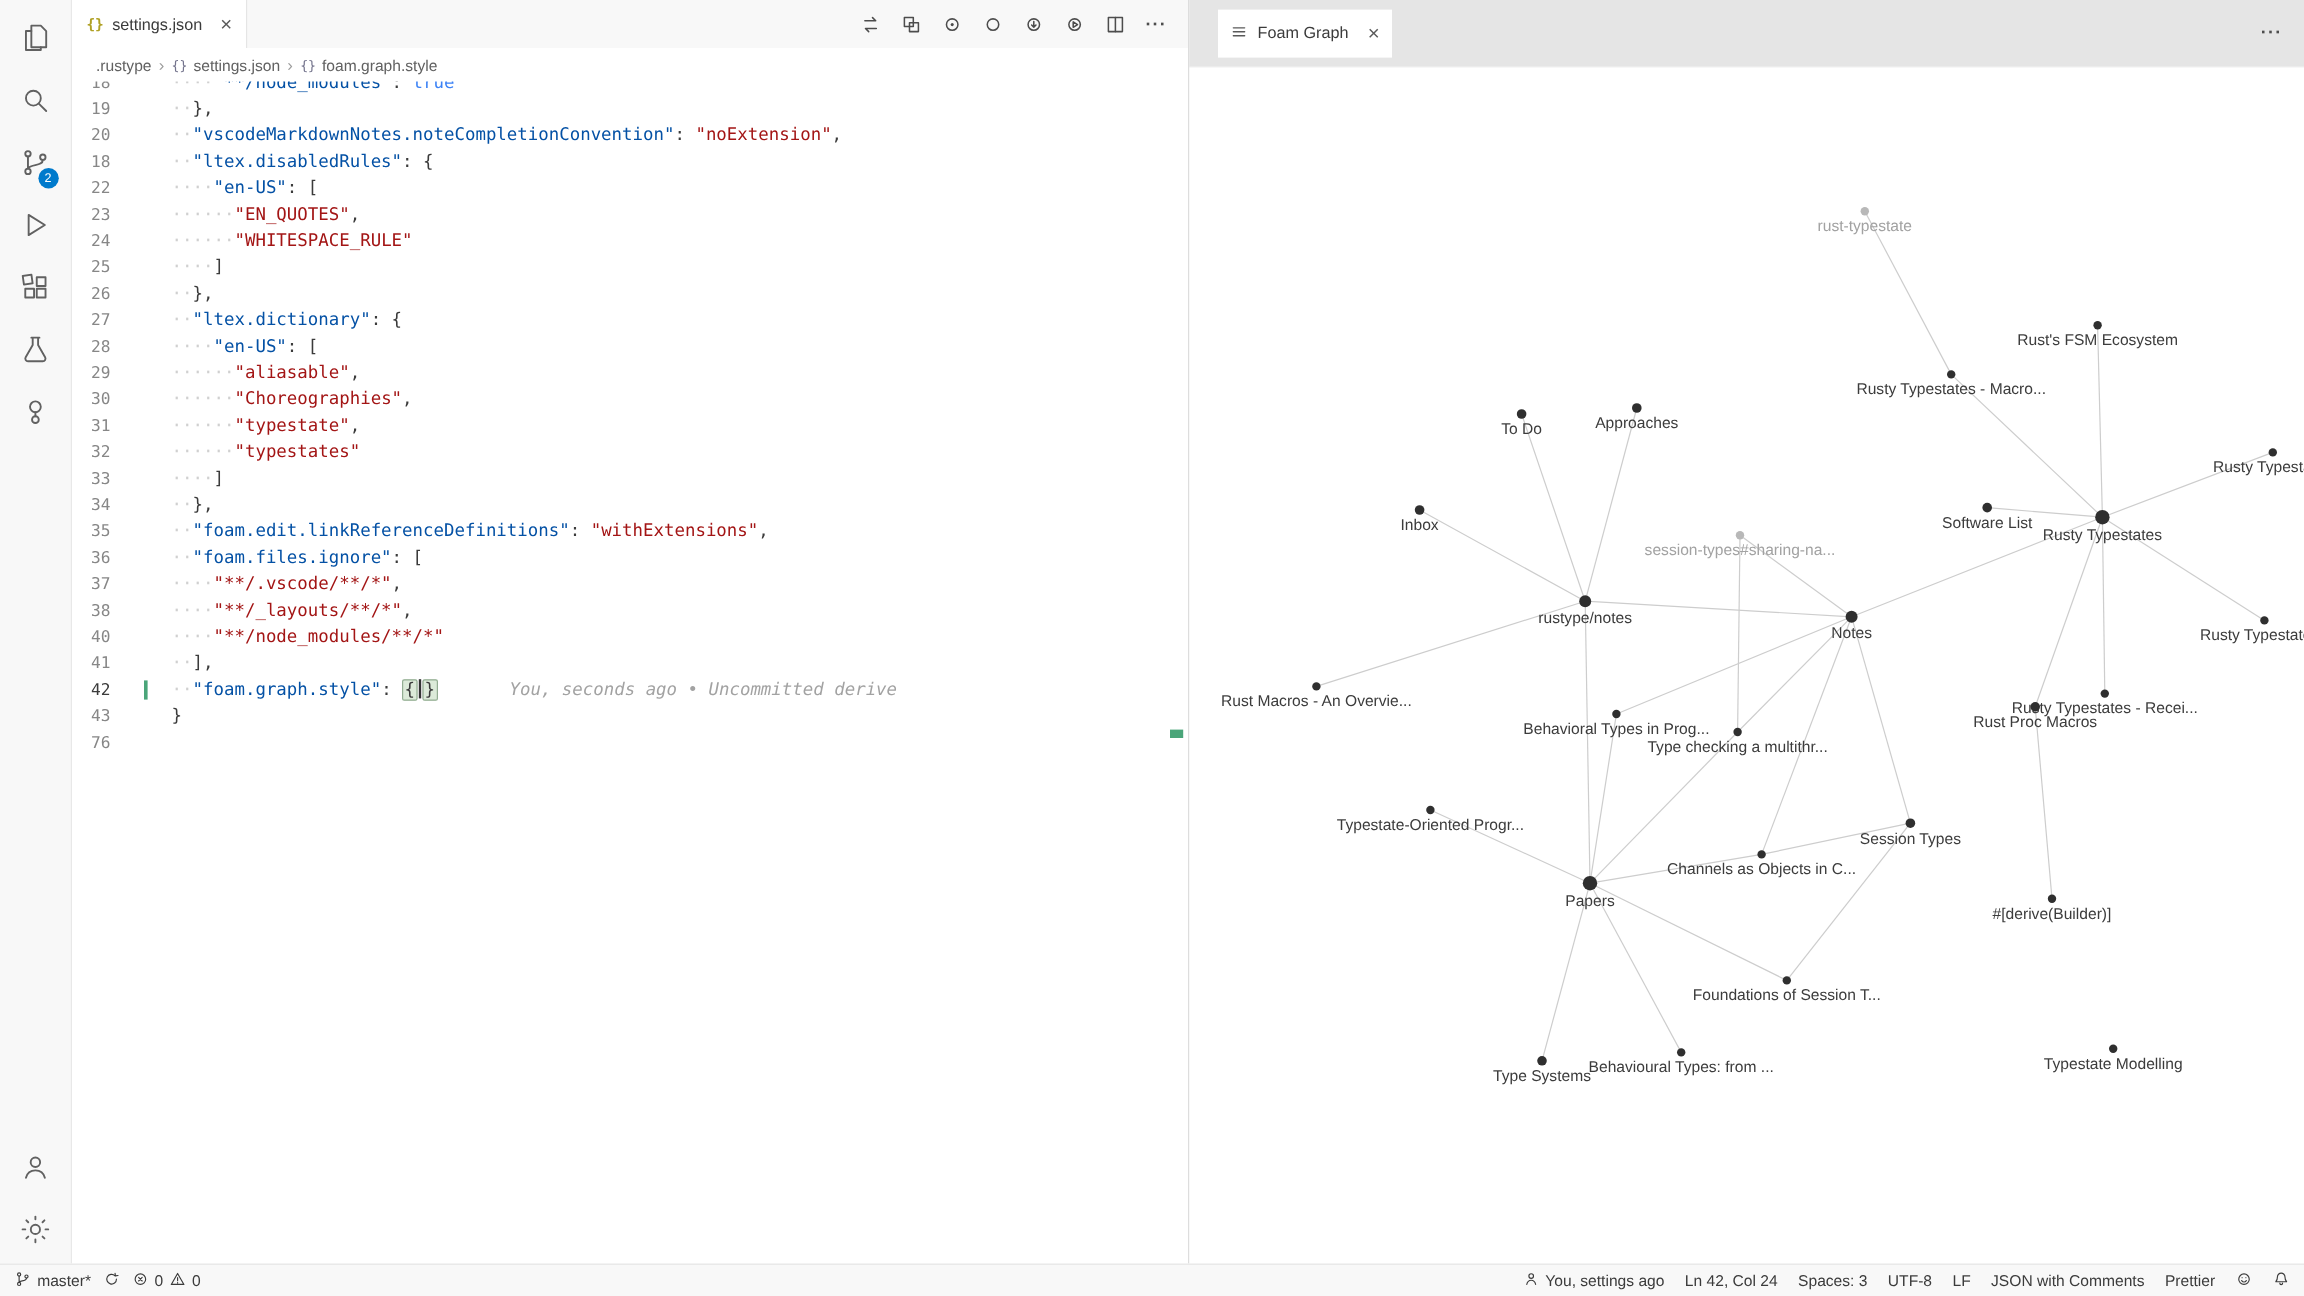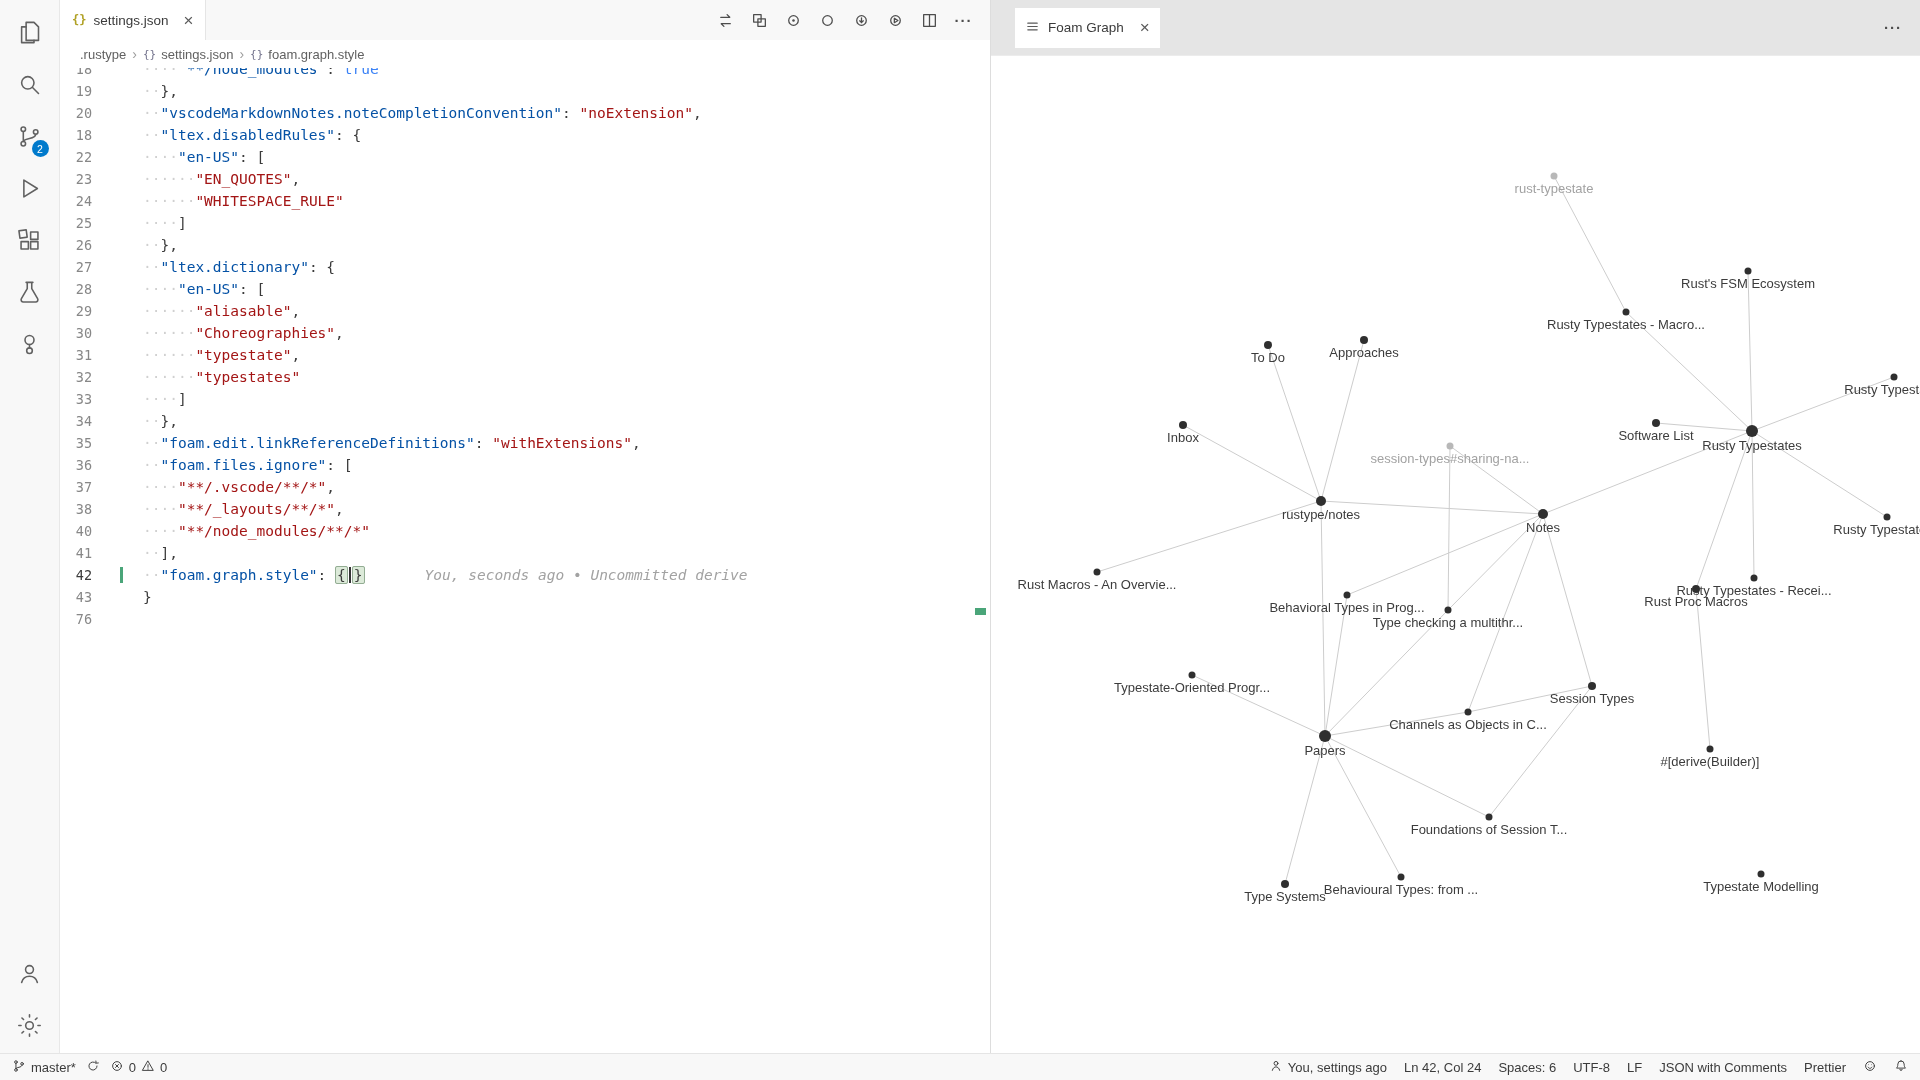--- a/index.html
+++ b/index.html
@@ -482,21 +482,21 @@
     </div>
     <div class="sb-right">
       <span class="sb-item">
         <span><svg viewBox="0 0 16 16">
               <circle cx="8" cy="5" r="2.2"></circle>
               <path d="M3.8 13c.6-2.8 2.6-4 4.2-4s3.6 1.2 4.2 4"></path>
             </svg></span>
         <span>You, settings ago</span>
       </span>
       <span class="sb-item">Ln 42, Col 24</span>
-      <span class="sb-item">Spaces: 6</span>
+      <span class="sb-item">Spaces: 3</span>
       <span class="sb-item">UTF-8</span>
       <span class="sb-item">LF</span>
       <span class="sb-item">JSON with Comments</span>
       <span class="sb-item">Prettier</span>
       <span class="sb-item">
         <span><svg viewBox="0 0 16 16">
               <circle cx="8" cy="8" r="5"></circle>
               <path d="M5.8 9.3c.6.9 1.4 1.4 2.2 1.4s1.6-.5 2.2-1.4"></path>
               <circle cx="6.2" cy="6.5" r="0.5" fill="#3b3b3b" stroke="none"></circle>
               <circle cx="9.8" cy="6.5" r="0.5" fill="#3b3b3b" stroke="none"></circle>

